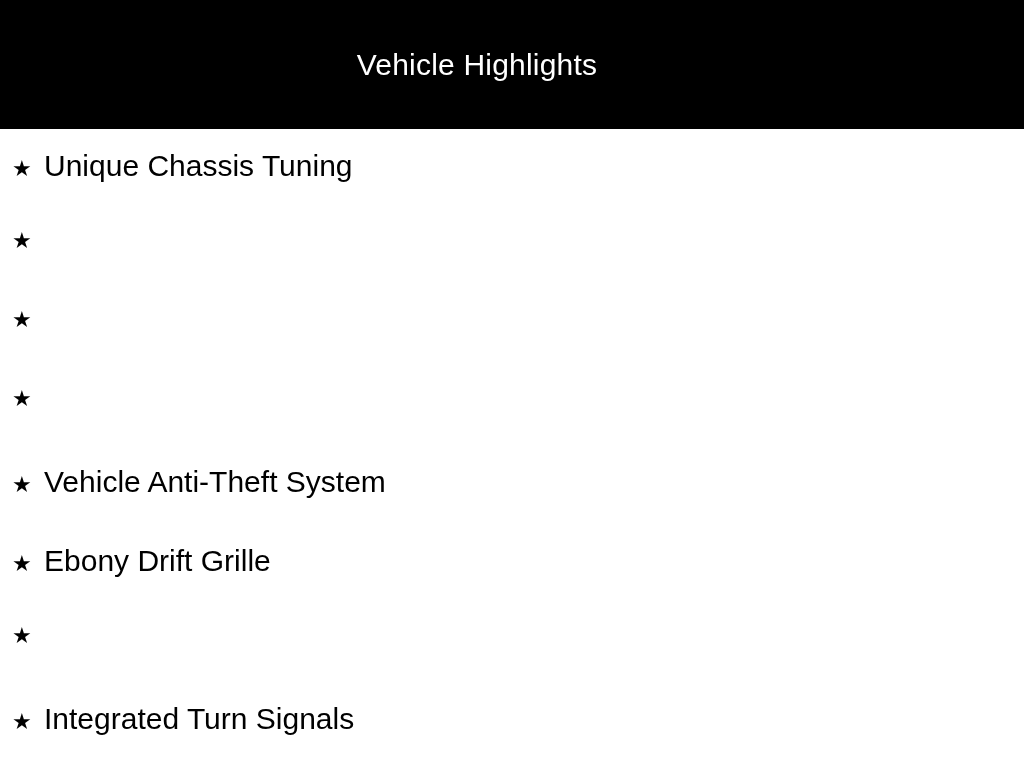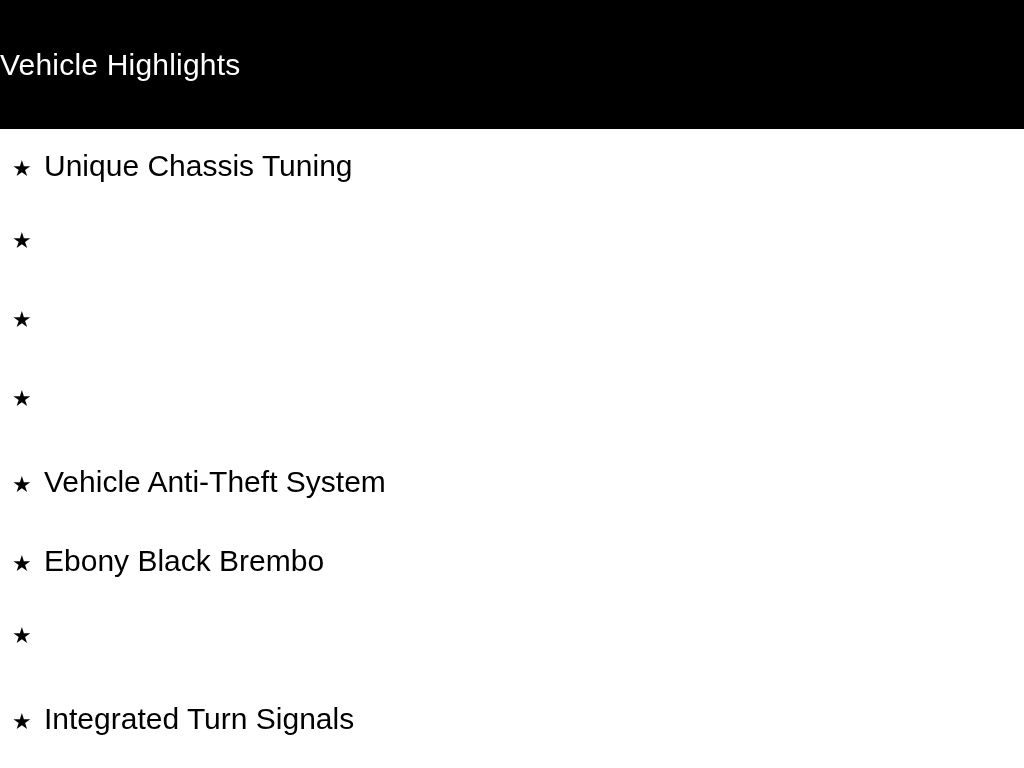--- a/index.html
+++ b/index.html
@@ -18,21 +18,21 @@
     width: 1024px;
     height: 768px;
     background: #ffffff;
   }
   .header-bar {
     width: 1024px;
     height: 129px;
     background: #000000;
     display: flex;
     align-items: center;
-    justify-content: flex-start;
+    justify-content: center;
     box-sizing: border-box;
     padding-right: 70px;
   }
   .header-title {
     color: #ffffff;
     font-size: 30px;
     font-weight: 400;
     letter-spacing: 0.2px;
     line-height: 1;
   }
@@ -93,21 +93,21 @@
       <span class="bullet-star">★</span>
     </li>
 
     <li class="highlight-item">
       <span class="bullet-star">★</span>
       <span class="item-label">Vehicle Anti-Theft System</span>
     </li>
 
     <li class="highlight-item">
       <span class="bullet-star">★</span>
-      <span class="item-label">Ebony Black Brembo</span>
+      <span class="item-label">Ebony Drift Grille</span>
     </li>
 
     <li class="highlight-item">
       <span class="bullet-star">★</span>
     </li>
 
     <li class="highlight-item">
       <span class="bullet-star">★</span>
       <span class="item-label">Integrated Turn Signals</span>
     </li>

